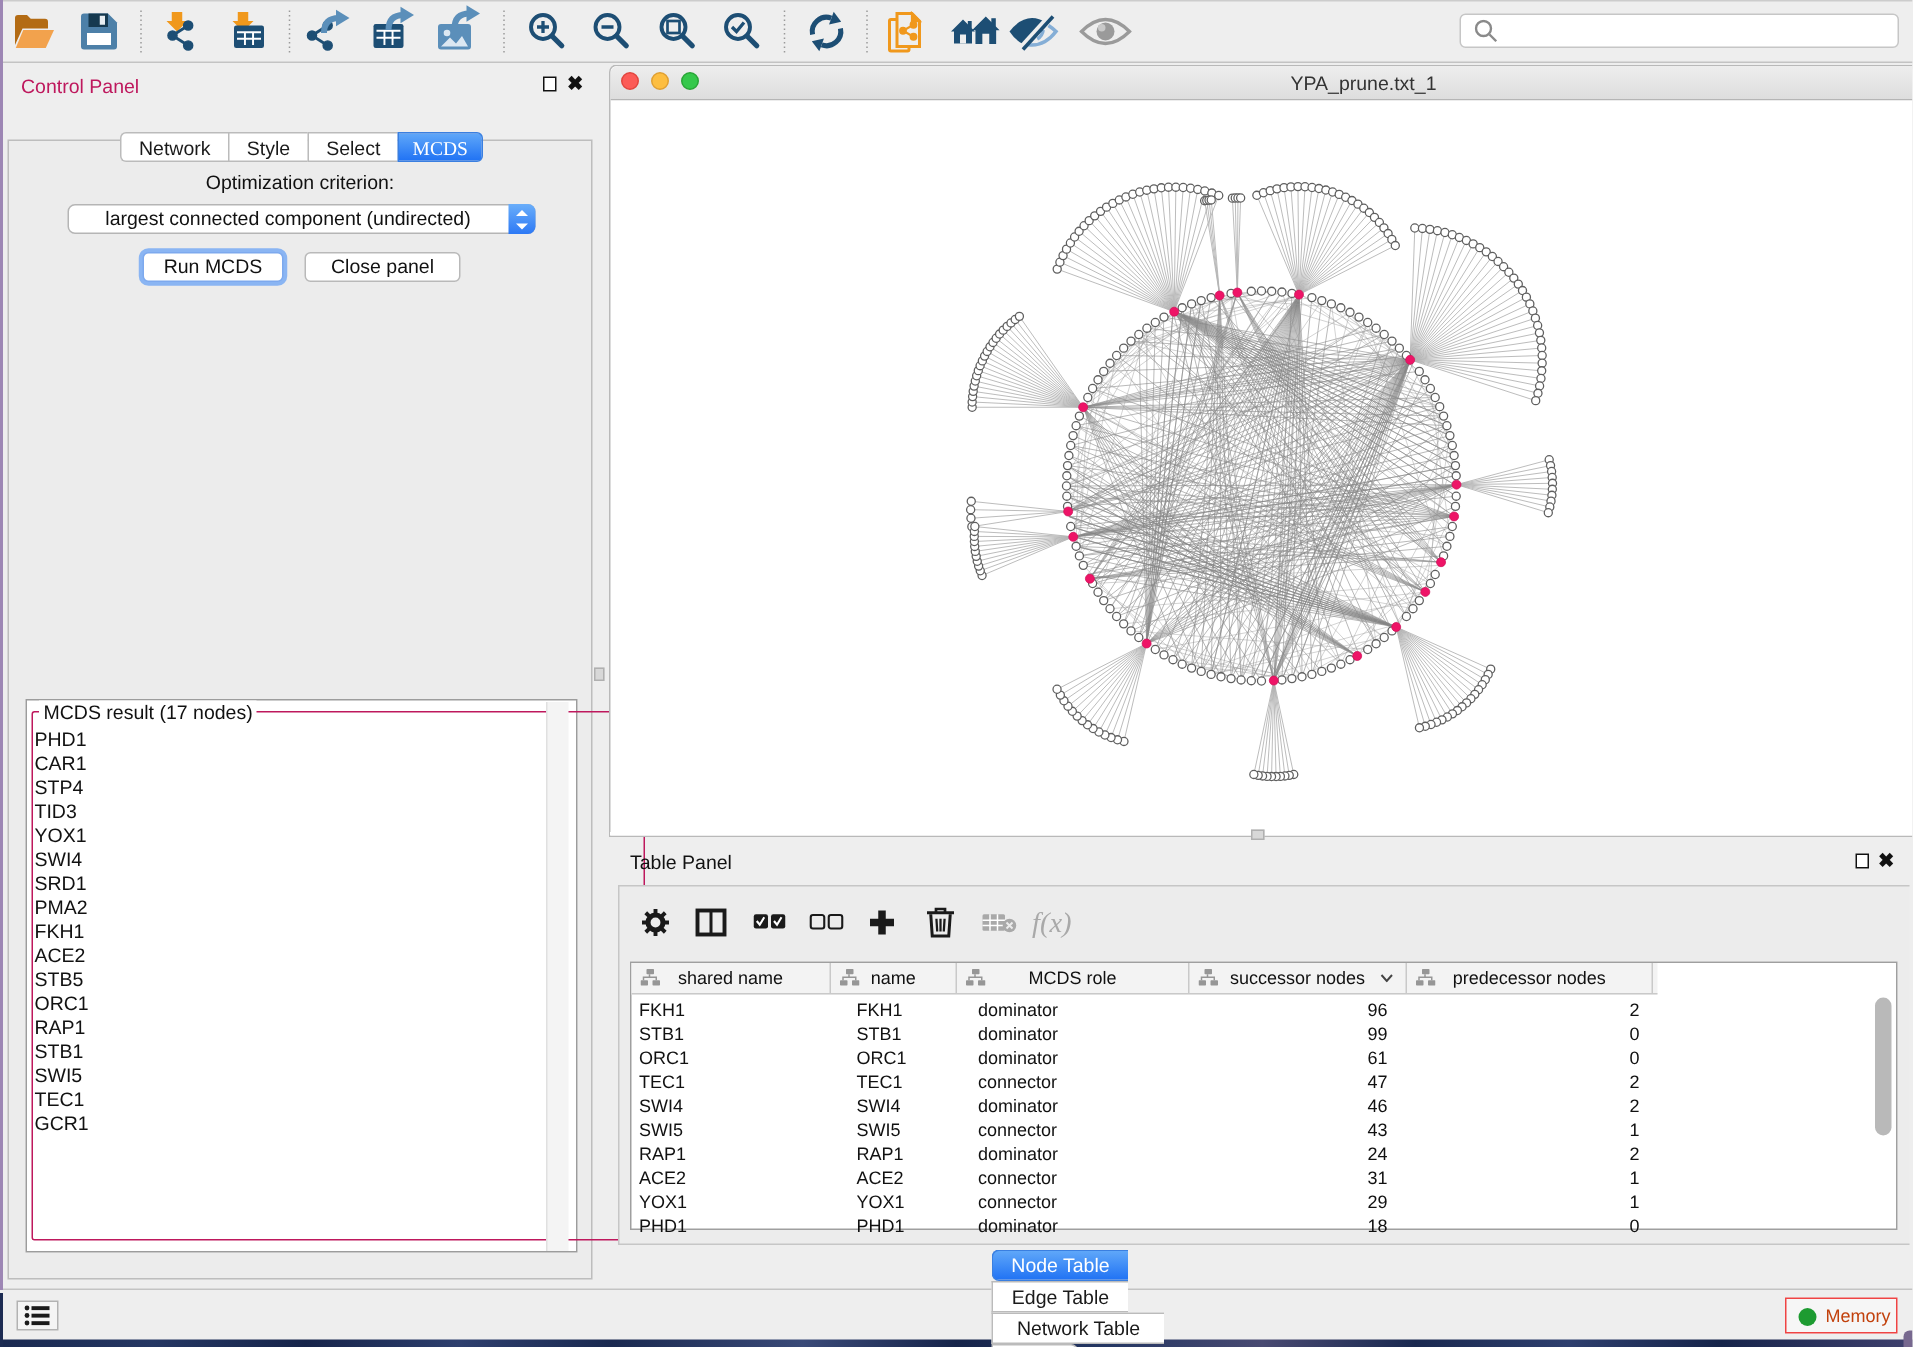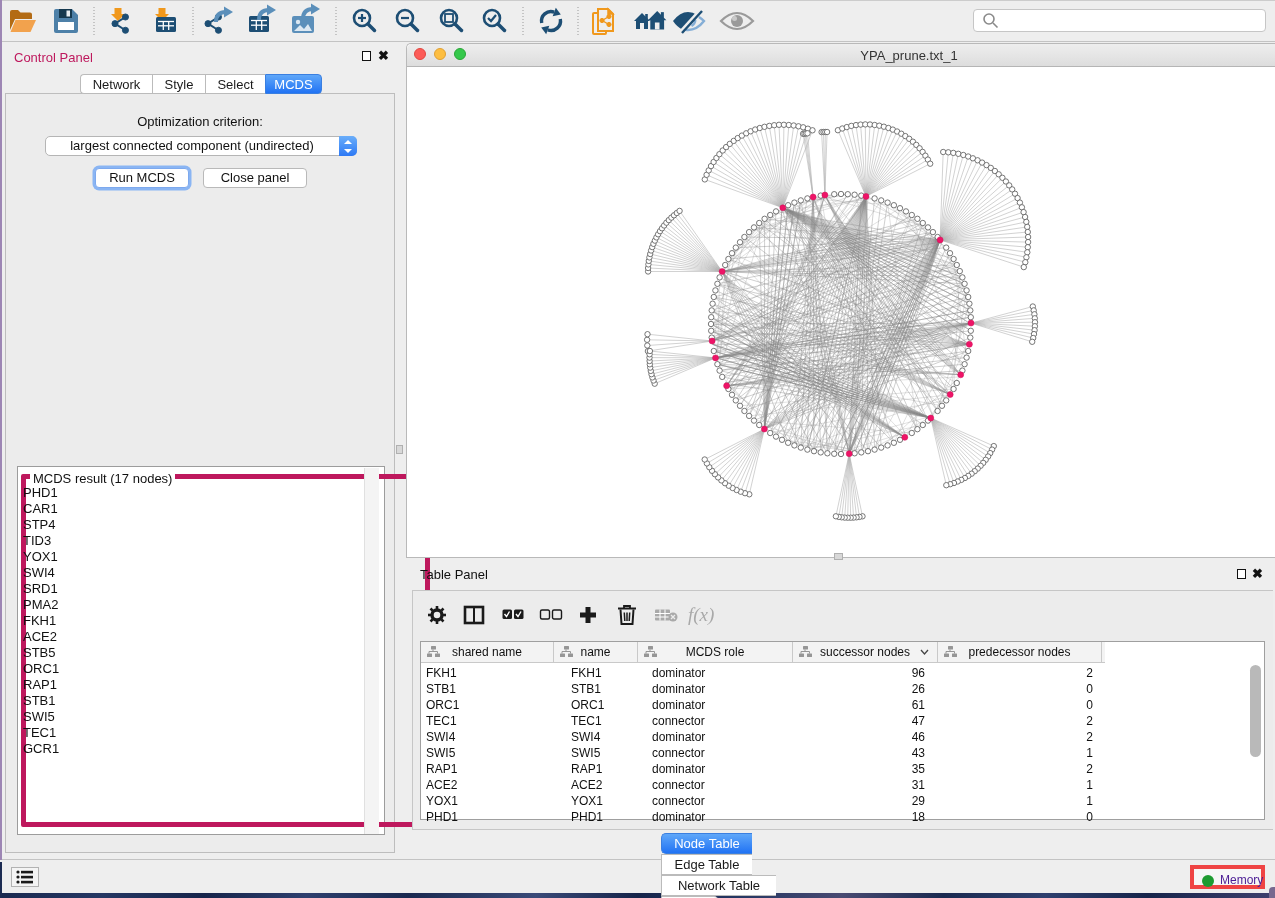--- a/index.html
+++ b/index.html
@@ -15,38 +15,38 @@
 
 
 #toolbar { position:absolute; left:0; top:0; width:1275px; height:42px; background:#eeeeee; border-top:1px solid #cccccc; border-bottom:1px solid #c3c3c3; }
 #searchbox { position:absolute; left:973px; top:9px; width:293px; height:23px; background:#ffffff; border:1px solid #c6c6c6; border-radius:4px; }
 
 
 #cp-title { position:absolute; left:14px; top:50px; font-size:13px; color:#be185d; }
 #cp-max { position:absolute; left:362px; top:51px; width:9px; height:10px; border:1.5px solid #111; background:#fff; }
 #cp-close { position:absolute; left:378px; top:48px; font-size:13px; font-weight:bold; color:#111; }
 #cp-panel { position:absolute; left:5px; top:93px; width:390px; height:760px; background:#ececec; border:1px solid #bdbdbd; }
-#cp-tabs { position:absolute; left:80px; top:74px; height:20px; display:flex; z-index:5; }
+#cp-tabs { position:absolute; left:80px; top:88px; height:20px; display:flex; z-index:5; }
 .cptab { height:20px; line-height:19px; font-size:13px; color:#1a1a1a; background:#ffffff; border:1px solid #bbbbbb; border-right:none; text-align:center; }
 .cptab.first { border-radius:4px 0 0 4px; }
-.cptab.last { border-radius:0 4px 4px 0; border-right:1px solid #bbbbbb; }
+.cptab.last { border-radius:0 4px 4px 0; border-right:1px solid #bbbbbb;font-family:Liberation Serif, serif; }
 .cptab.sel { background:linear-gradient(#5fa7f9,#2173f4); color:#ffffff; border-color:#3a7fe0; }
 #opt-label { position:absolute; left:0px; top:114px; width:400px; text-align:center; font-size:13px; color:#111; }
 #dropdown { position:absolute; left:45px; top:136px; width:312px; height:20px; background:#ffffff; border:1px solid #b5b5b5; border-radius:5px; font-size:13px; line-height:18px; text-align:center; color:#111; padding-right:18px; }
 #dd-btn { position:absolute; right:-1px; top:-1px; width:18px; height:20px; border-radius:0 5px 5px 0; background:linear-gradient(#6aaefa,#2d79f5); }
 .chev { position:absolute; left:5px; width:0; height:0; border-left:4px solid transparent; border-right:4px solid transparent; }
 .chev.up { top:3.5px; border-bottom:4.5px solid #fff; }
 .chev.dn { bottom:3.5px; border-top:4.5px solid #fff; }
 .btn { position:absolute; height:20px; background:#ffffff; border:1px solid #b9b9b9; border-radius:4px; font-size:13px; text-align:center; line-height:18px; color:#111; }
 #btn-run { left:95px; top:168px; width:94px; box-shadow:0 0 0 2.5px #8ab5f3; border-color:#7da9ee; }
 #btn-close { left:203px; top:168px; width:104px; }
 
 
 #result-white { position:absolute; left:17px; top:466px; width:368px; height:369px; background:#ffffff; border:1px solid #9c9c9c; }
-#fieldset { position:absolute; left:3px; top:7px; width:409px; height:353px; border:5px solid #be185d; border-radius:2px; }
+#fieldset { position:absolute; left:3px; top:7px; width:409px; height:353px; border:1px solid #be185d; border-radius:2px; }
 #legend { position:absolute; left:4px; top:-8px; background:#ffffff; padding:0 3px; font-size:13px; color:#111; }
 #mcds-list { position:absolute; left:5px; top:18px; font-size:13px; line-height:16px; color:#111; }
 #result-scroll { position:absolute; left:346px; top:1px; width:15px; height:366px; background:#f4f4f4; border-left:1px solid #e0e0e0; }
 
 
 #net-win { position:absolute; left:406px; top:43px; width:869px; height:515px; background:#ffffff; border:1px solid #b9b9b9; border-right:none; border-radius:5px 0 0 0; }
 #net-title { position:absolute; left:0; top:0; width:100%; height:23px; background:linear-gradient(#eeeeee,#dddddd); border-bottom:1px solid #b5b5b5; border-radius:5px 0 0 0; }
 #net-title-text { position:absolute; left:0; top:4px; width:1004px; text-align:center; font-size:13px; color:#333; }
 .tl { position:absolute; top:4px; width:12px; height:12px; border-radius:50%; }
 #tl-r { left:7px; background:#fc5b57; border:0.5px solid #e2463f; }
@@ -75,21 +75,21 @@
 
 #bot-tabs { position:absolute; left:661px; top:833px; height:21px; display:flex; z-index:5;flex-direction:column; }
 .btab { height:21px; line-height:20px; font-size:13px; color:#1a1a1a; background:#ffffff; border:1px solid #bbbbbb; border-right:none; text-align:center; }
 .btab.first { border-radius:5px 0 0 5px; }
 .btab.last { border-radius:0 5px 5px 0; border-right:1px solid #bbbbbb; }
 .btab.sel { background:linear-gradient(#5fa7f9,#2173f4); color:#ffffff; border-color:#3a7fe0; }
 
 
 #statusbar { position:absolute; left:0; top:859px; width:1275px; height:34px; background:#eeeeee; border-top:1px solid #c3c3c3; }
 #opt-btn { position:absolute; left:11px; top:867px; width:28px; height:20px; background:#f4f4f4; border:1px solid #b2b2b2; }
-#mem-btn { position:absolute; left:1190px; top:865px; width:75px; height:24px; background:#f6f6f6; border:4px solid #ef4444; font-size:12px; color:#4c1d95; }
+#mem-btn { position:absolute; left:1190px; top:865px; width:75px; height:24px; background:#f6f6f6; border:1px solid #ef4444; font-size:12px; color:#c2410c; }
 #mem-dot { position:absolute; left:8px; top:6px; width:12px; height:12px; border-radius:50%; background:#1d9b31; }
 #mem-text { position:absolute; left:26px; top:4px; }
 </style>
 </head>
 <body>
 <div id="app">
 <div id="toolbar"><svg width="1275" height="41">
 <g transform="translate(10,9)">
 <path d="M0 2 Q0 0 2 0 L8 0 L10.5 2.5 L20 2.5 Q22 2.5 22 4.5 L22 9 L5 9 L0 20 Z" fill="#b36b14"></path>
 <path d="M5.5 10 L26 10 L20.5 22 L0.5 22 Z" fill="#f2a24d"></path>
@@ -1237,21 +1237,21 @@
           </svg><span>predecessor nodes</span></div>
 </div>
 <div class="trow" style="left:5px;top:23px;width:120px">FKH1</div>
 <div class="trow" style="left:150px;top:23px;width:100px">FKH1</div>
 <div class="trow" style="left:231px;top:23px;width:130px">dominator</div>
 <div class="trow" style="left:380px;top:23px;width:124px;text-align:right">96</div>
 <div class="trow" style="left:560px;top:23px;width:112px;text-align:right">2</div>
 <div class="trow" style="left:5px;top:39px;width:120px">STB1</div>
 <div class="trow" style="left:150px;top:39px;width:100px">STB1</div>
 <div class="trow" style="left:231px;top:39px;width:130px">dominator</div>
-<div class="trow" style="left:380px;top:39px;width:124px;text-align:right">26</div>
+<div class="trow" style="left:380px;top:39px;width:124px;text-align:right">99</div>
 <div class="trow" style="left:560px;top:39px;width:112px;text-align:right">0</div>
 <div class="trow" style="left:5px;top:55px;width:120px">ORC1</div>
 <div class="trow" style="left:150px;top:55px;width:100px">ORC1</div>
 <div class="trow" style="left:231px;top:55px;width:130px">dominator</div>
 <div class="trow" style="left:380px;top:55px;width:124px;text-align:right">61</div>
 <div class="trow" style="left:560px;top:55px;width:112px;text-align:right">0</div>
 <div class="trow" style="left:5px;top:71px;width:120px">TEC1</div>
 <div class="trow" style="left:150px;top:71px;width:100px">TEC1</div>
 <div class="trow" style="left:231px;top:71px;width:130px">connector</div>
 <div class="trow" style="left:380px;top:71px;width:124px;text-align:right">47</div>
@@ -1262,21 +1262,21 @@
 <div class="trow" style="left:380px;top:87px;width:124px;text-align:right">46</div>
 <div class="trow" style="left:560px;top:87px;width:112px;text-align:right">2</div>
 <div class="trow" style="left:5px;top:103px;width:120px">SWI5</div>
 <div class="trow" style="left:150px;top:103px;width:100px">SWI5</div>
 <div class="trow" style="left:231px;top:103px;width:130px">connector</div>
 <div class="trow" style="left:380px;top:103px;width:124px;text-align:right">43</div>
 <div class="trow" style="left:560px;top:103px;width:112px;text-align:right">1</div>
 <div class="trow" style="left:5px;top:119px;width:120px">RAP1</div>
 <div class="trow" style="left:150px;top:119px;width:100px">RAP1</div>
 <div class="trow" style="left:231px;top:119px;width:130px">dominator</div>
-<div class="trow" style="left:380px;top:119px;width:124px;text-align:right">35</div>
+<div class="trow" style="left:380px;top:119px;width:124px;text-align:right">24</div>
 <div class="trow" style="left:560px;top:119px;width:112px;text-align:right">2</div>
 <div class="trow" style="left:5px;top:135px;width:120px">ACE2</div>
 <div class="trow" style="left:150px;top:135px;width:100px">ACE2</div>
 <div class="trow" style="left:231px;top:135px;width:130px">connector</div>
 <div class="trow" style="left:380px;top:135px;width:124px;text-align:right">31</div>
 <div class="trow" style="left:560px;top:135px;width:112px;text-align:right">1</div>
 <div class="trow" style="left:5px;top:151px;width:120px">YOX1</div>
 <div class="trow" style="left:150px;top:151px;width:100px">YOX1</div>
 <div class="trow" style="left:231px;top:151px;width:130px">connector</div>
 <div class="trow" style="left:380px;top:151px;width:124px;text-align:right">29</div>

